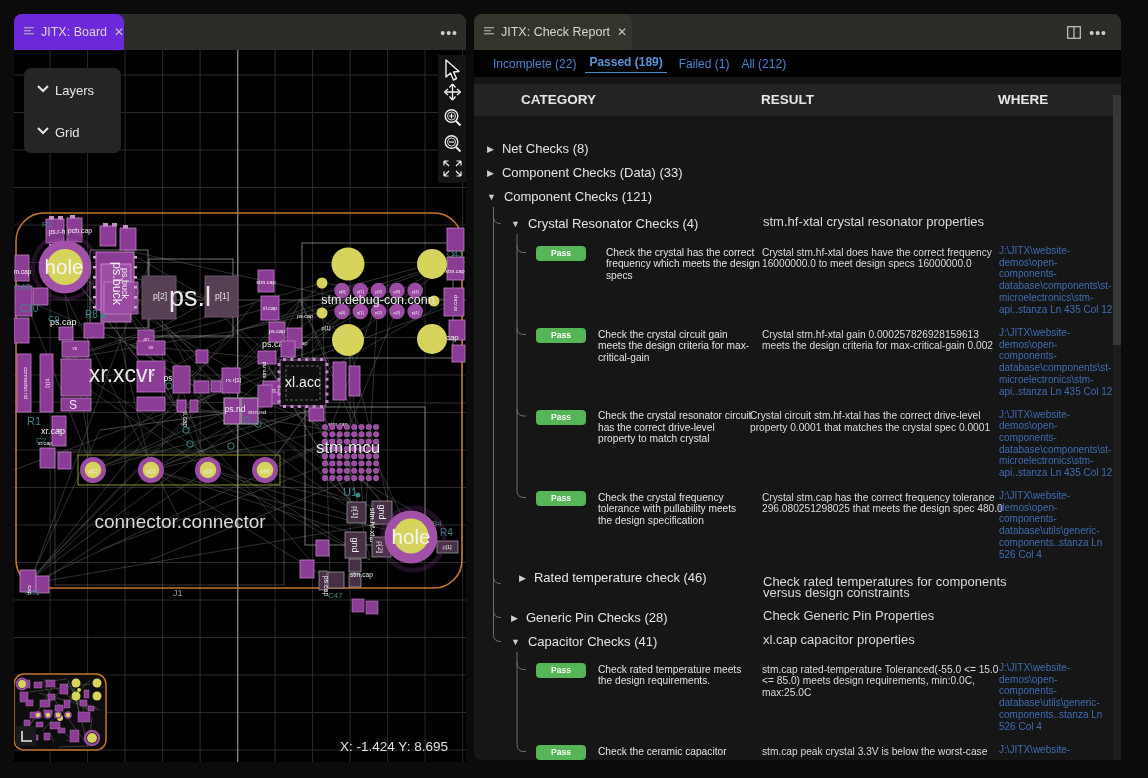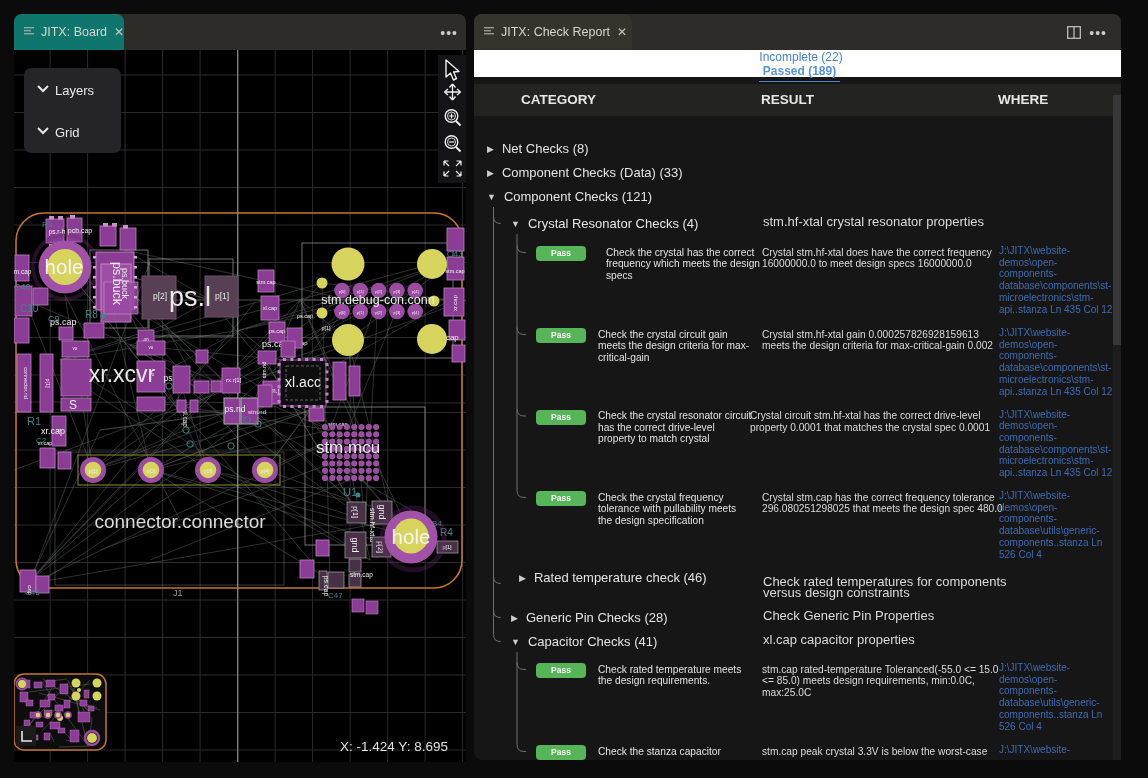--- a/index.html
+++ b/index.html
@@ -2,26 +2,26 @@
 <html><head><meta charset="utf-8"><style>
 * { margin:0; padding:0; box-sizing:border-box; }
 html,body { width:1148px; height:778px; background:#0b0b0b; font-family:"Liberation Sans", sans-serif; overflow:hidden; }
 #stage { position:relative; width:1148px; height:778px; }
 .group { position:absolute; top:14px; }
 #lg { left:14px; width:452px; height:748px; }
 #rg { left:474px; width:647px; height:746px; background:#161616; border-radius:8px; }
 .tabbar { position:absolute; left:0; top:0; right:0; height:36px; background:#2d2c29; }
 #lg .tabbar { border-radius:8px 8px 0 0; }
 #rg .tabbar { border-radius:8px 8px 0 0; }
-.tab { position:absolute; left:0; top:0; height:36px; display:flex; align-items:center; padding:0 9px; background:#0f766e; border-radius:8px 8px 0 0; color:#d8d5cf; font-size:12.5px; white-space:nowrap; }
+.tab { position:absolute; left:0; top:0; height:36px; display:flex; align-items:center; padding:0 9px; background:#6d28d9; border-radius:8px 8px 0 0; color:#d8d5cf; font-size:12.5px; white-space:nowrap; }
 .tab .ticon { margin-right:6px; opacity:0.8; }
 .tab .x { margin-left:7px; font-size:12px; color:#c9c6c0; }
 .dots { position:absolute; top:11px; color:#cccccc; font-size:14px; letter-spacing:1px; }
 #board { position:absolute; left:0; top:36px; width:452px; height:712px; background:#000; }
-#filters { position:absolute; left:0; top:36px; width:100%; height:27px; background:#ffffff; display:flex; align-items:center; padding-left:19px; font-size:12px; color:#4a83cc;flex-direction:column; }
+#filters { position:absolute; left:0; top:36px; width:100%; height:27px; background:#000000; display:flex; align-items:center; padding-left:19px; font-size:12px; color:#4a83cc; }
 #filters span { margin-right:12px; }
 #filters .act { font-weight:bold; color:#5b94d6; border-bottom:1.5px solid #4a83cc; padding:0 4px 3px; margin-left:-3px; }
 #hdr { position:absolute; left:0; top:70px; width:100%; height:32px; background:#232322; color:#e6e6e6; font-weight:bold; font-size:13.5px; }
 #hdr span { position:absolute; top:8px; }
 #body { position:absolute; left:0; top:0px; width:647px; height:746px; overflow:hidden; }
 #body > div { position:absolute; }
 .cat13 { font-size:13px; color:#e4e4e4; white-space:nowrap; }
 .res13 { font-size:13px; color:#dadada; line-height:11.8px; white-space:nowrap; }
 .ar { font-size:9px; color:#cccccc; vertical-align:1.5px; }
 .ad { font-size:9px; color:#cccccc; vertical-align:1.5px; }
@@ -668,19 +668,19 @@
         <div class="res13" style="left:289px;top:561.5px;width:240px;">Check rated temperatures for components<br>versus design constraints</div>
         <div class="cat13" style="left:37px;top:595.5px;"><span class="ar">▶</span><span style="margin-left:8px">Generic Pin Checks (28)</span></div>
         <div class="res13" style="left:289px;top:595.5px;width:240px;">Check Generic Pin Properties</div>
         <div class="cat13" style="left:37px;top:619.5px;"><span class="ad">▼</span><span style="margin-left:8px">Capacitor Checks (41)</span></div>
         <div class="res13" style="left:289px;top:619.5px;width:240px;">xl.cap capacitor properties</div>
         <div class="badge" style="left:62px;top:649px">Pass</div>
         <div class="desc" style="left:124px;top:649.5px;width:150px;">Check rated temperature meets<br>the design requirements.</div>
         <div class="resu" style="left:288px;top:649.5px;width:230px;">stm.cap rated-temperature Toleranced(-55.0 &lt;= 15.0<br>&lt;= 85.0) meets design requirements, min:0.0C,<br>max:25.0C</div>
         <div class="link" style="left:525px;top:648px;width:114px;">J:\JITX\website-<br>demos\open-<br>components-<br>database\utils\generic-<br>components..stanza Ln<br>526 Col 4</div>
         <div class="badge" style="left:62px;top:731px">Pass</div>
-        <div class="desc" style="left:124px;top:731.5px;width:150px;">Check the stanza capacitor</div>
+        <div class="desc" style="left:124px;top:731.5px;width:150px;">Check the ceramic capacitor</div>
         <div class="resu" style="left:288px;top:731.5px;width:230px;">stm.cap peak crystal 3.3V is below the worst-case</div>
         <div class="link" style="left:525px;top:730px;width:114px;">J:\JITX\website-</div>
       </div>
   <div id="sbar"></div>
       <div id="sthumb"></div>
 </div>
 </div>
 </body></html>

